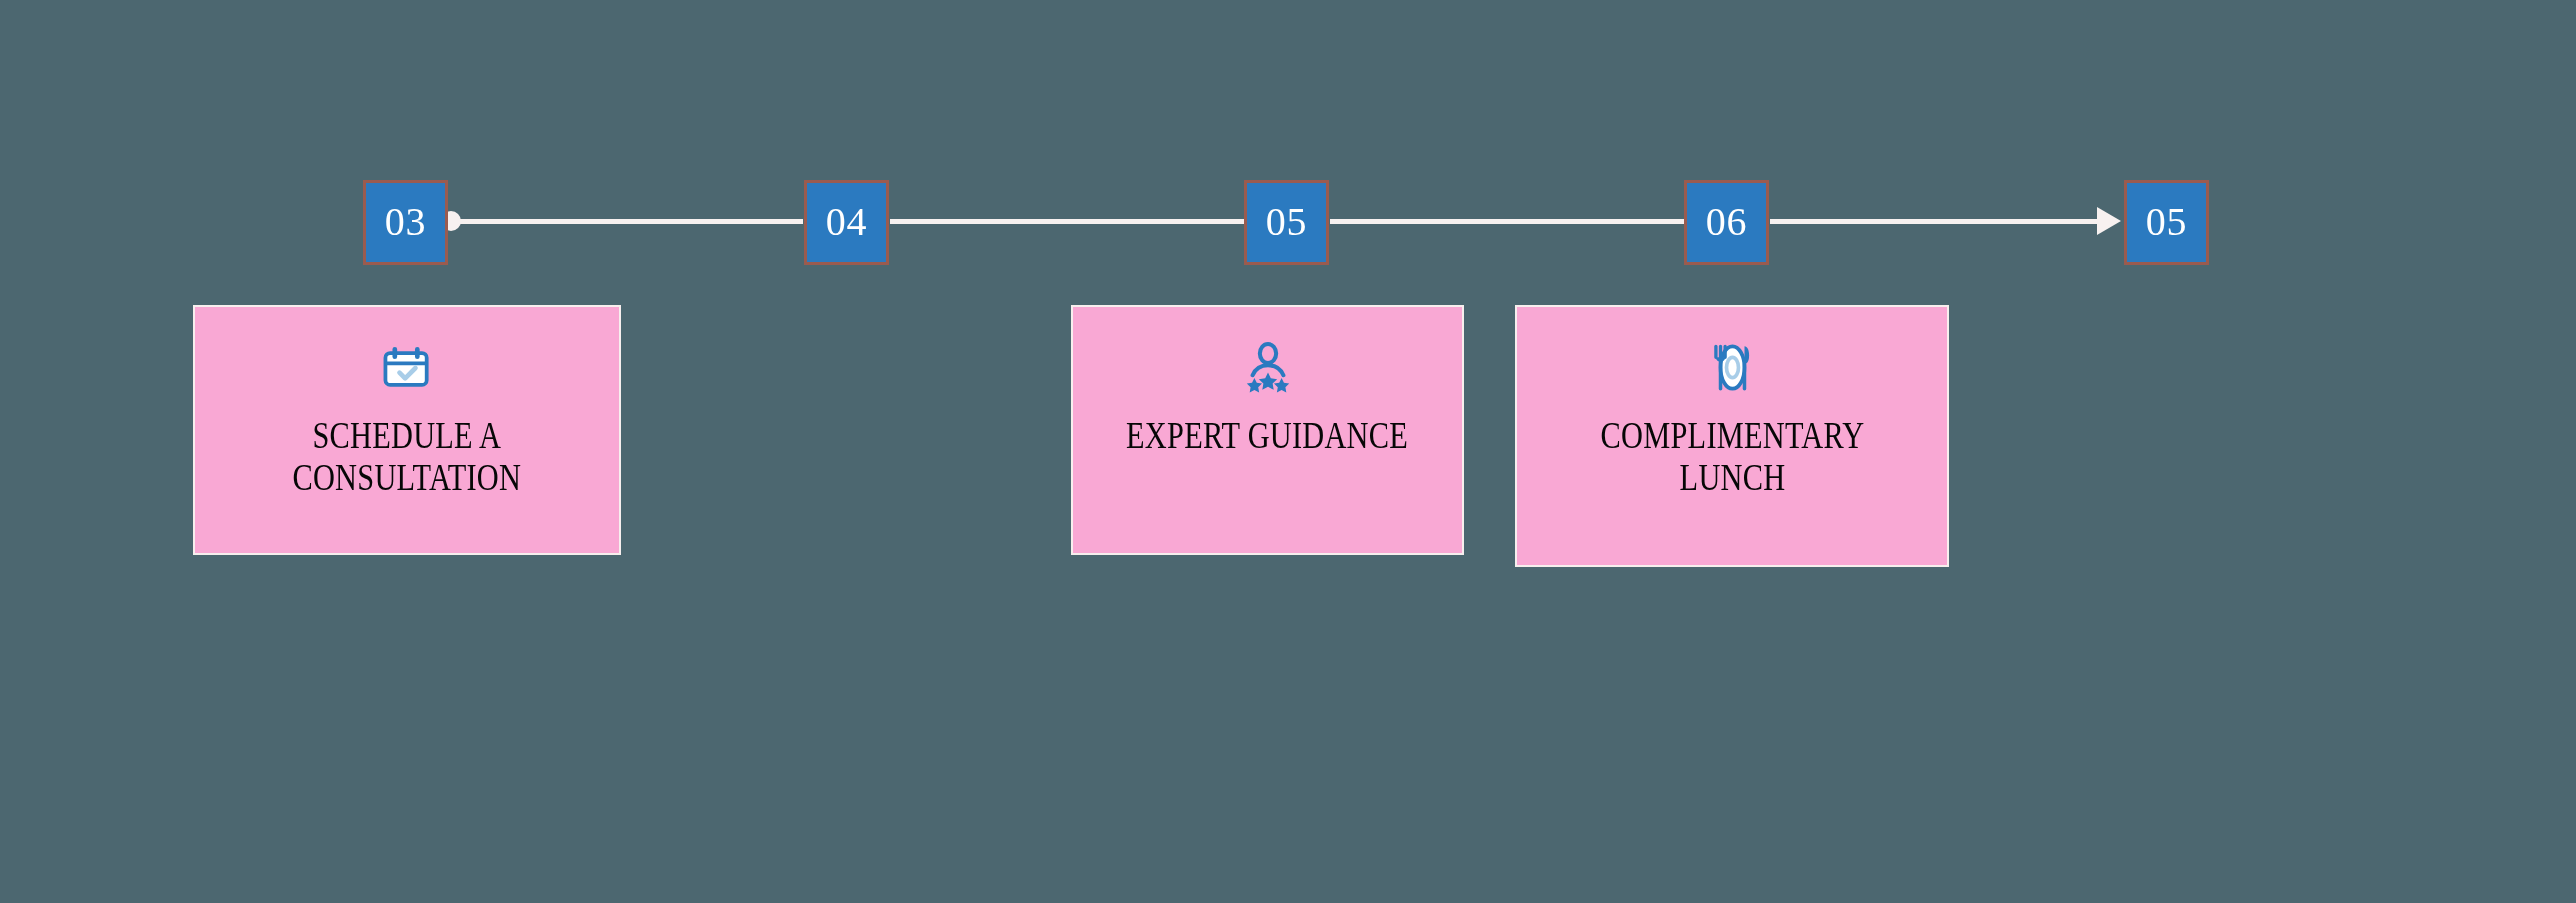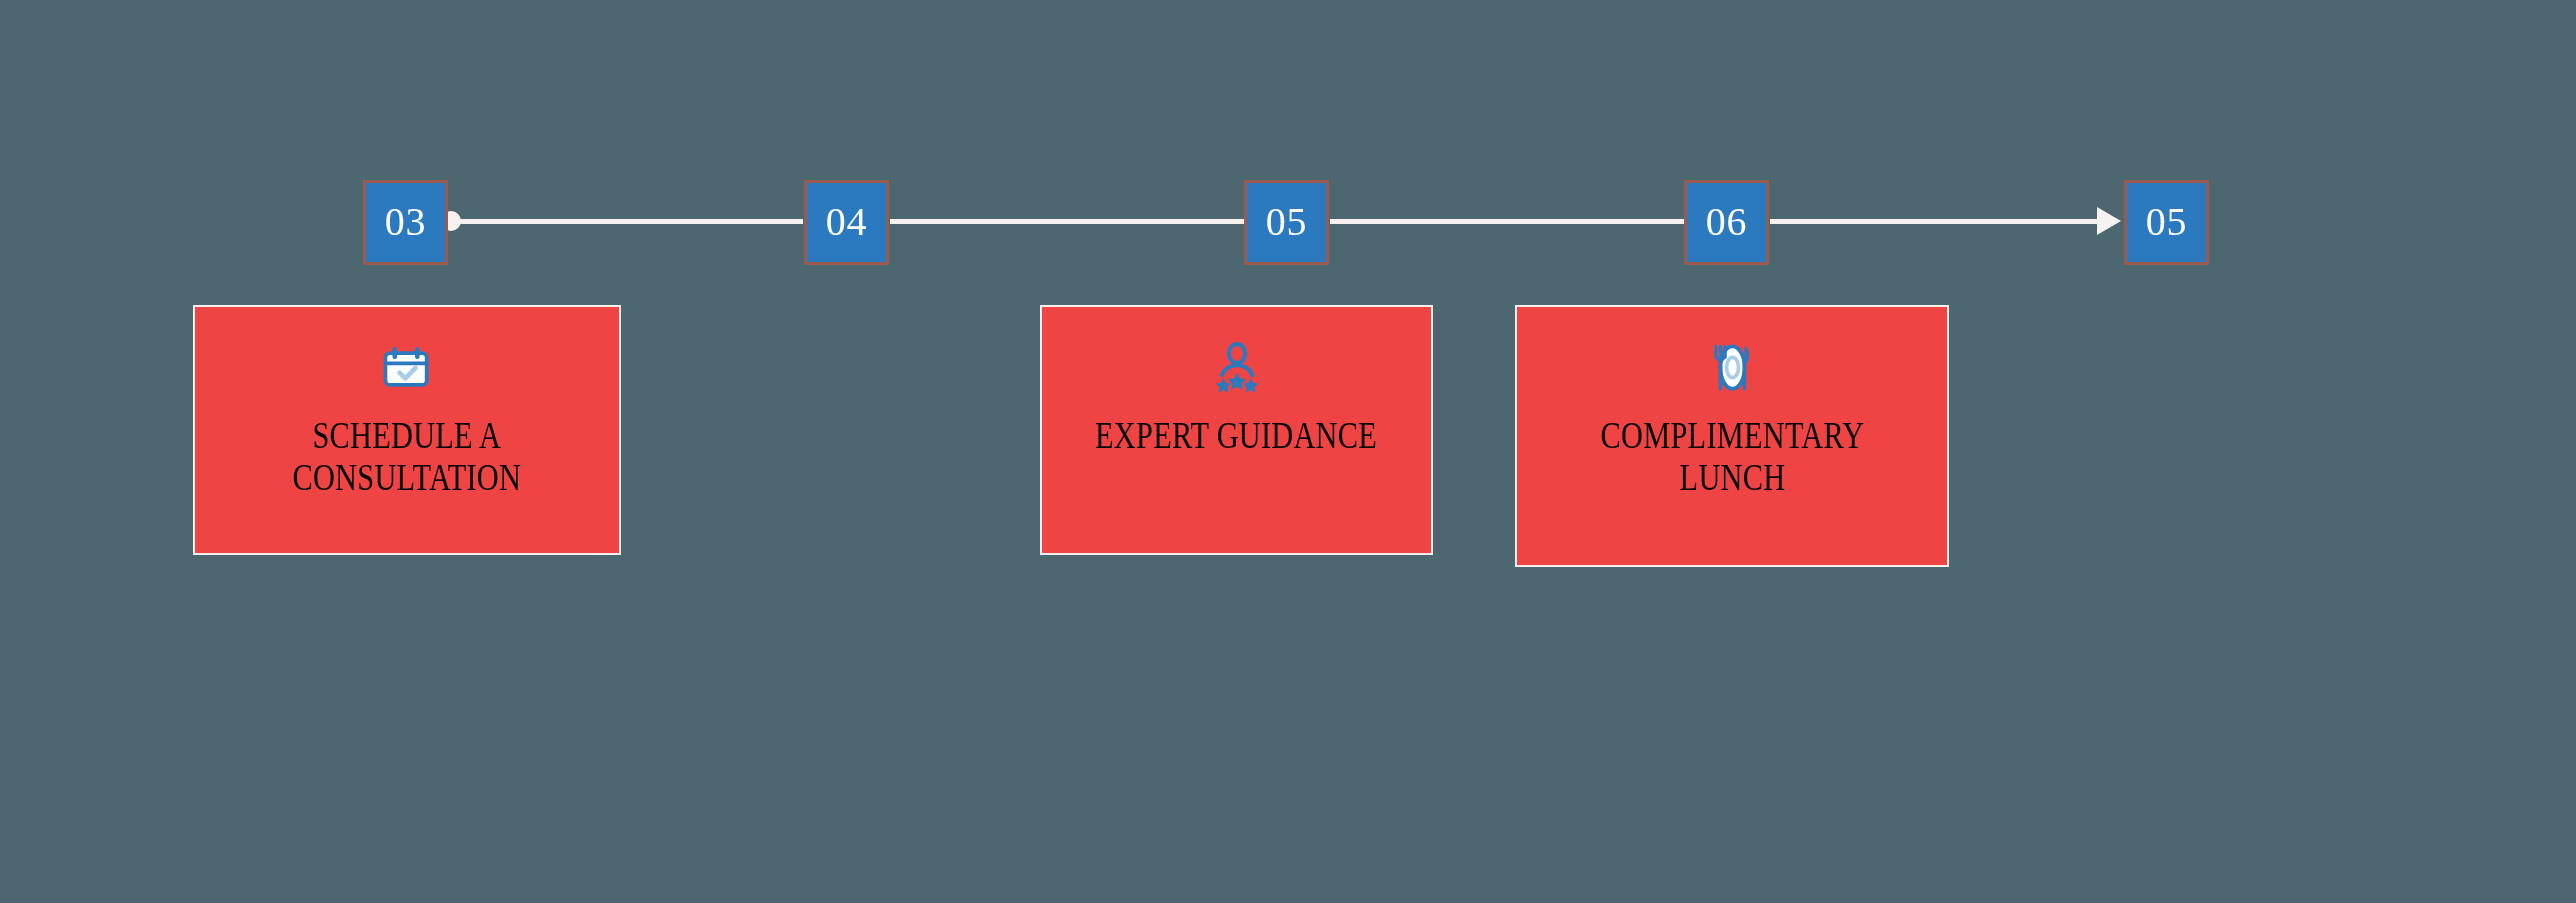--- a/index.html
+++ b/index.html
@@ -76,21 +76,21 @@
   #cards {
     position: absolute;
     left: 0;
     top: 305px;
     width: 2576px;
     height: 268px;
   }
   .card {
     position: absolute;
     top: 0;
-    background: #ef4444;
+    background: #f9a8d4;
     border: 2px solid #f7efee;
     box-sizing: border-box;
     display: flex;
     flex-direction: column;
     align-items: center;
   }
   .card-icon {
     margin-top: 25.5px;
     width: 70px;
     height: 70px;
@@ -154,21 +154,21 @@
         <path d="M9 27h44" stroke="#2b7ac0" stroke-width="4" fill="none"></path>
         <path d="M19 12v8M43 12v8" stroke="#2b7ac0" stroke-width="5" stroke-linecap="round"></path>
         <path d="M24 37l6 6 11-11" stroke="#a8cde8" stroke-width="5" fill="none" stroke-linecap="round" stroke-linejoin="round"></path>
       </svg>
     </div>
     <div class="card-label">SCHEDULE A
 CONSULTATION</div>
   </div>
 
 
-  <div class="card" style="left:1040px;width:393px;height:250px;align-items:center;">
+  <div class="card" style="left:1071px;width:393px;height:250px;align-items:center;">
     <div class="card-icon">
       <svg viewBox="0 0 64 64" width="58" height="58">
         <ellipse cx="32" cy="16" rx="9" ry="10.5" fill="none" stroke="#2b7ac0" stroke-width="4.5"></ellipse>
         <path d="M15 40c3-7 9.5-11 17-11s14 4 17 11" fill="none" stroke="#2b7ac0" stroke-width="4.5" stroke-linecap="round"></path>
         <path d="M32 37l3.1 6.3 7 1-5 4.9 1.2 6.9-6.3-3.3-6.3 3.3 1.2-6.9-5-4.9 7-1z" fill="#2b7ac0"></path>
         <path d="M17 43l2.6 5.3 5.8.9-4.2 4.1 1 5.8-5.2-2.7-5.2 2.7 1-5.8-4.2-4.1 5.8-.9z" fill="#2b7ac0"></path>
         <path d="M47 43l2.6 5.3 5.8.9-4.2 4.1 1 5.8-5.2-2.7-5.2 2.7 1-5.8-4.2-4.1 5.8-.9z" fill="#2b7ac0"></path>
       </svg>
     </div>
     <div class="card-label">EXPERT GUIDANCE</div>

